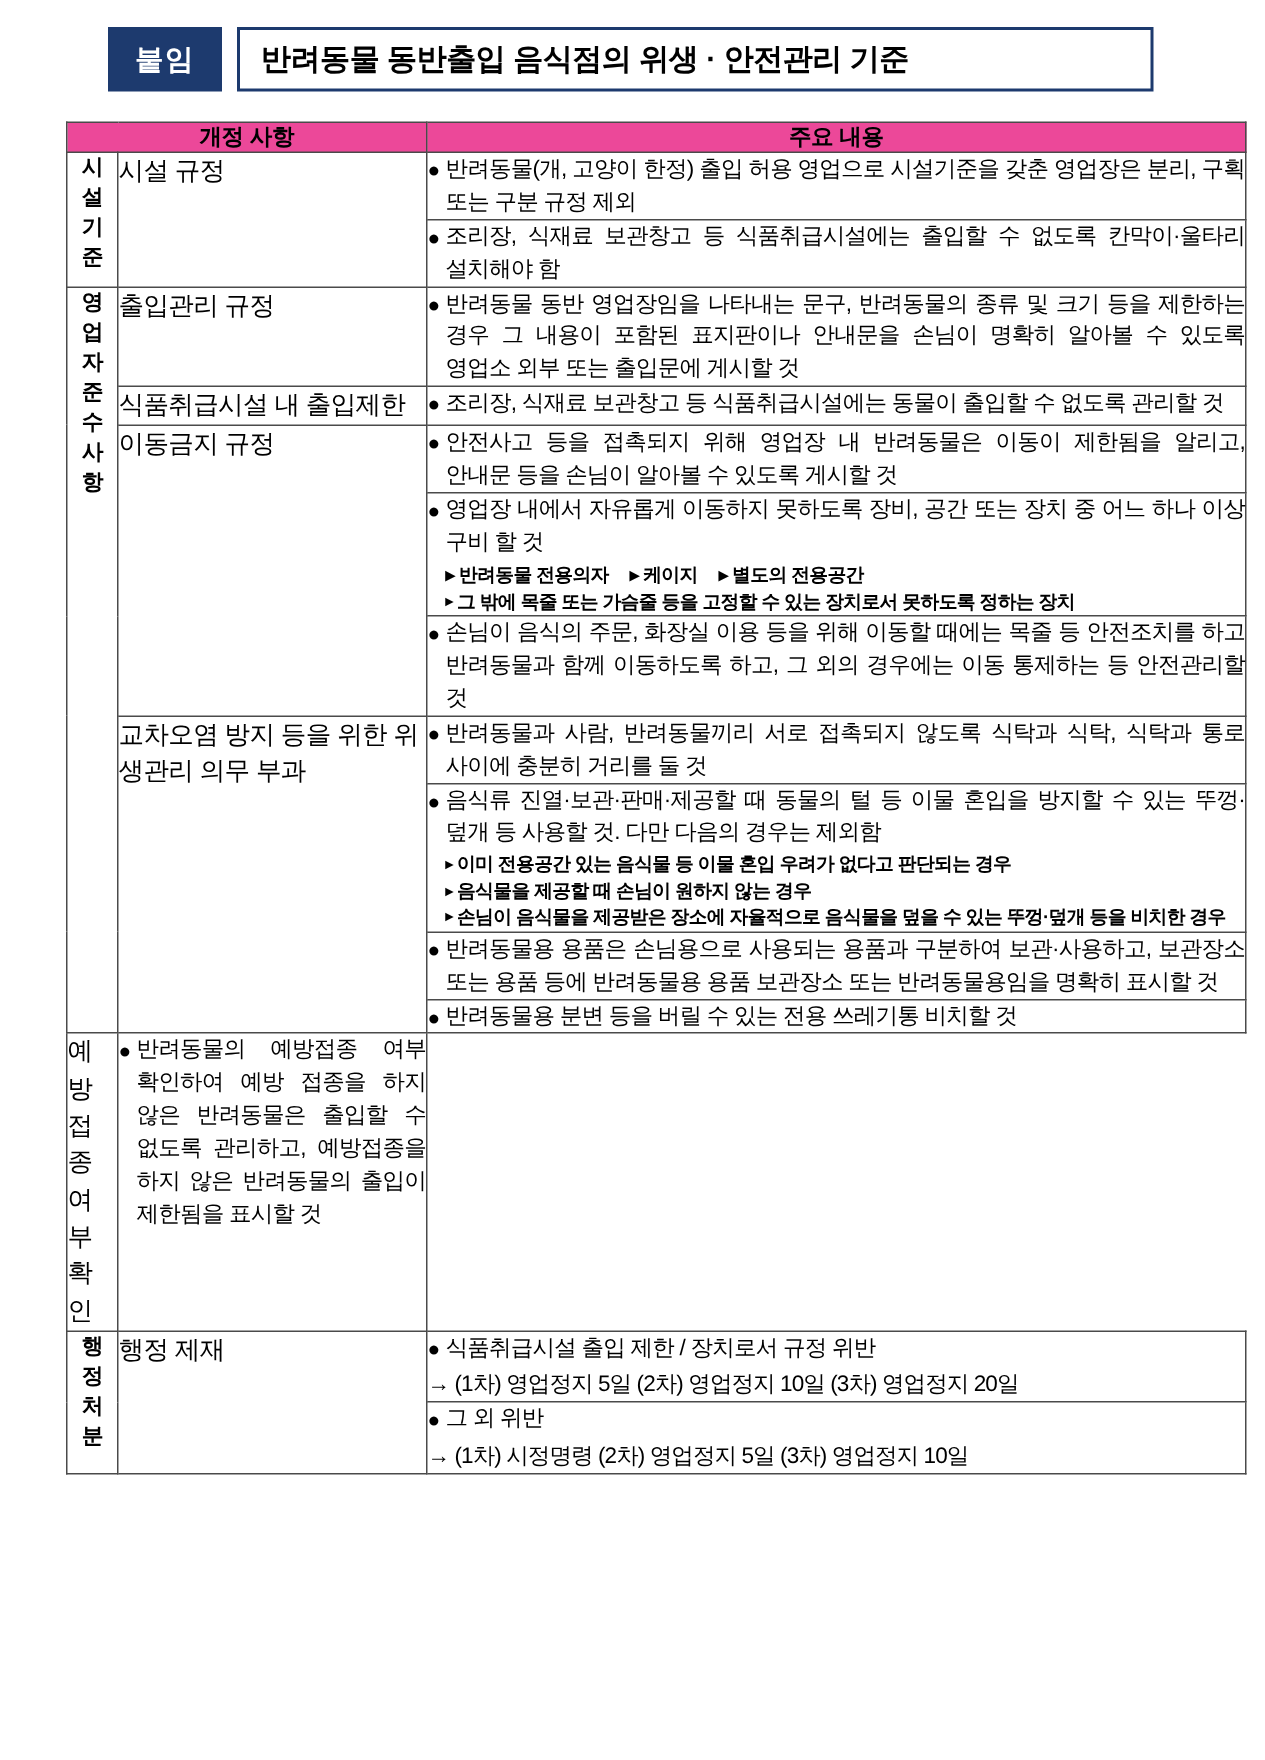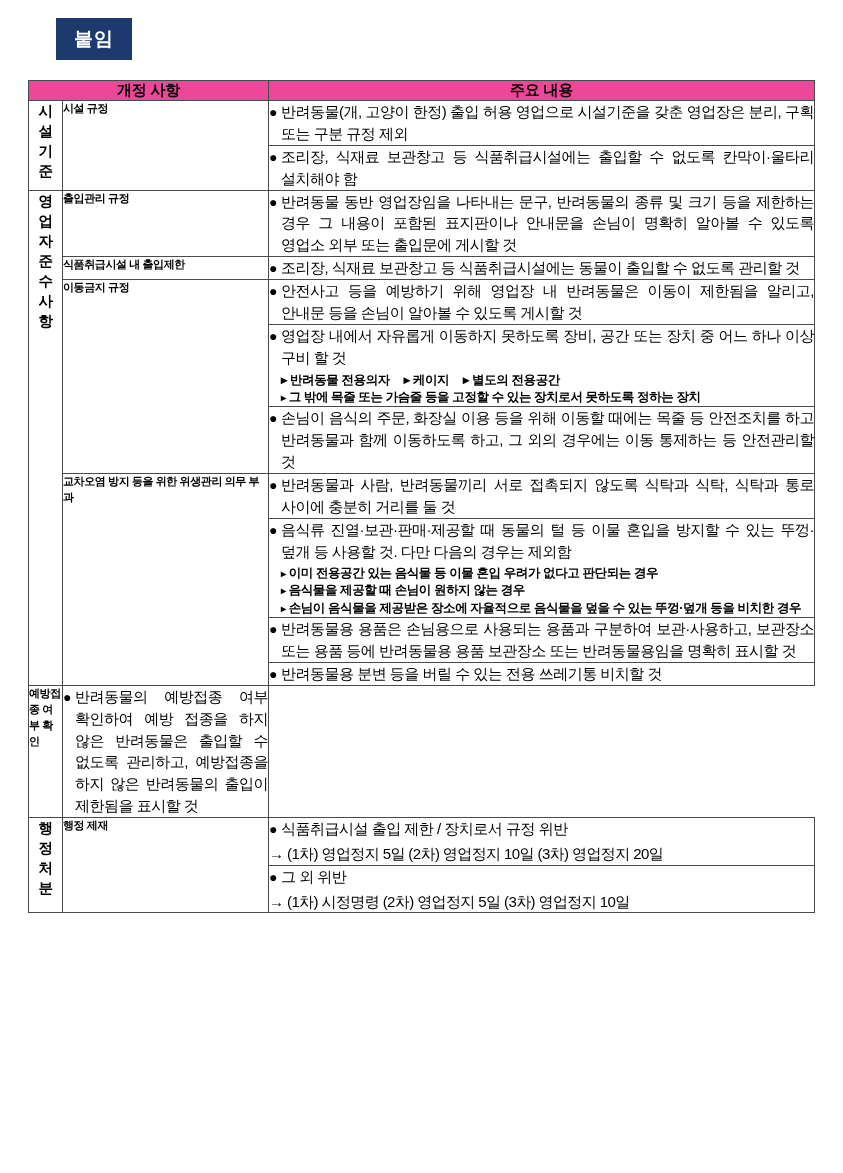--- a/index.html
+++ b/index.html
@@ -13,20 +13,21 @@
     font-family: "Liberation Sans", sans-serif;
     color: #000000;
     -webkit-font-smoothing: antialiased;
   }
   .page {
     width: 781px;
     height: 1173px;
     position: relative;
     box-sizing: border-box;
     padding: 18px 28px 0 28px;
+    margin-left: 16px;
   }
 
   
   .header-row {
     display: flex;
     align-items: stretch;
     gap: 10px;
     margin: 0 0 20px 28px;
   }
   .header-badge {
@@ -84,22 +85,22 @@
   td.cat {
     text-align: center;
     font-size: 14.5px;
     font-weight: bold;
     line-height: 1.38;
     letter-spacing: -0.5px;
     padding: 8px 2px;
     word-break: break-all;
   }
   td.item {
-    font-size: 11px;
-    font-weight: bold;
+    font-size: 17px;
+    font-weight: normal;
     letter-spacing: -0.4px;
     line-height: 1.45;
     padding: 8px 6px 8px 8px;
   }
   td.content {
     font-size: 15px;
     letter-spacing: -0.5px;
     line-height: 1.46;
     padding: 7px 8px 8px 6px;
   }
@@ -166,20 +167,23 @@
   }
   .nowrapish { word-break: keep-all; }
 </style>
 </head>
 <body>
 
 <div class="page">
 
   <div class="header-row">
     <div class="header-badge">붙임</div>
+    <div class="header-title-box">
+      <div class="title">반려동물 동반출입 음식점의 위생 · 안전관리 기준</div>
+    </div>
   </div>
 
   <table class="main">
     <colgroup>
       <col class="col-cat">
       <col class="col-item">
       <col class="col-content">
     </colgroup>
     <thead>
       <tr>
@@ -240,21 +244,21 @@
             <span class="txt">조리장, 식재료 보관창고 등 식품취급시설에는 동물이 출입할 수 없도록 관리할 것</span>
           </div>
         </td>
       </tr>
 
       <tr>
         <td class="item" rowspan="3">이동금지 규정</td>
         <td class="content">
           <div class="bullet-line">
             <span class="dot">●</span>
-            <span class="txt">안전사고 등을 예방하기 위해 영업장 내 반려동물은 이동이 제한됨을 알리고, 안내문 등을 손님이 알아볼 수 있도록 게시할 것</span>
+            <span class="txt">안전사고 등을 접촉되지 위해 영업장 내 반려동물은 이동이 제한됨을 알리고, 안내문 등을 손님이 알아볼 수 있도록 게시할 것</span>
           </div>
         </td>
       </tr>
       <tr>
         <td class="content dashed-top">
           <div class="bullet-line">
             <span class="dot">●</span>
             <span class="txt">영업장 내에서 자유롭게 이동하지 못하도록 장비, 공간 또는 장치 중 어느 하나 이상 구비 할 것</span>
           </div>
           <div class="sub-list">

